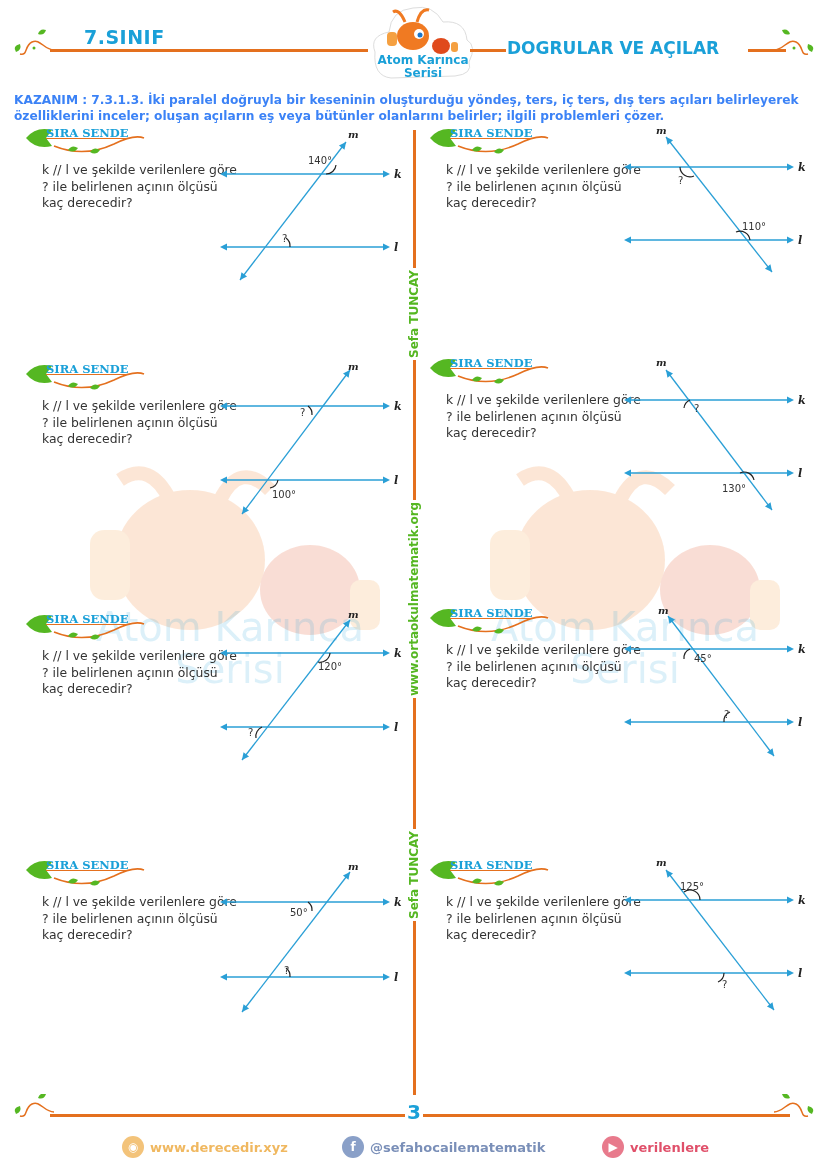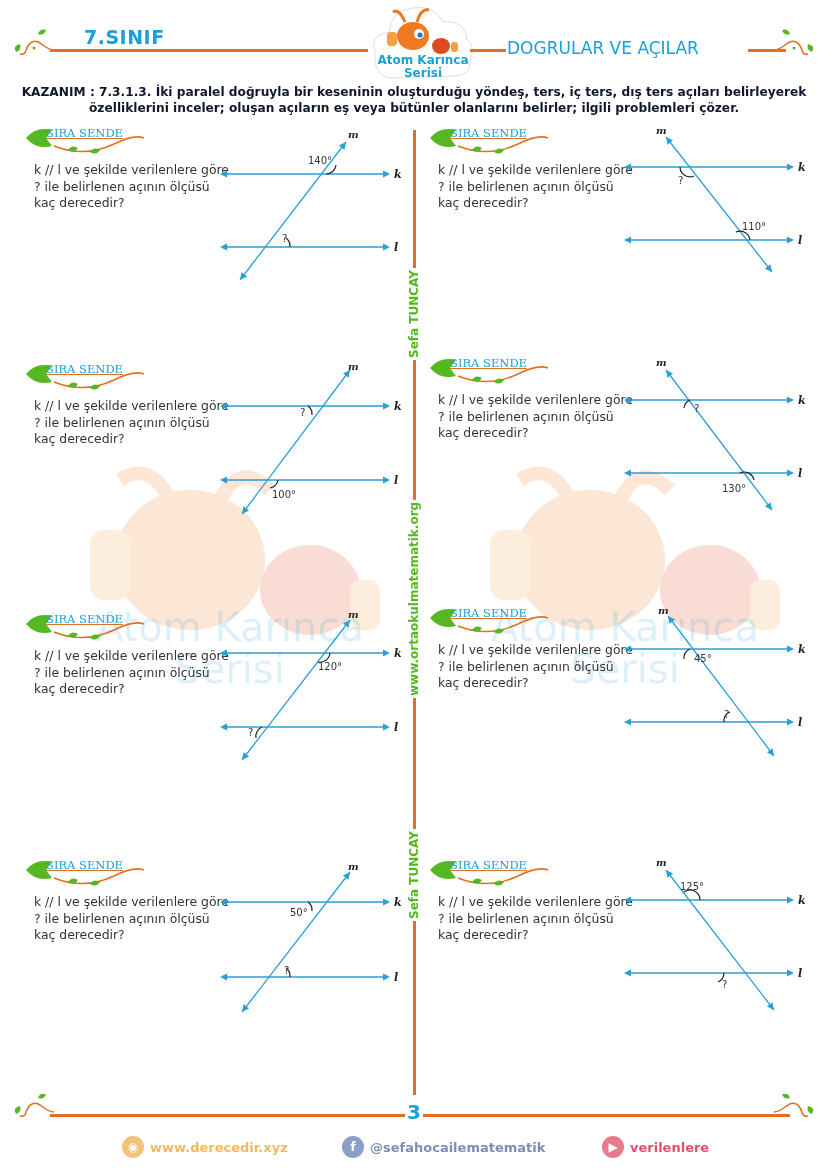--- a/index.html
+++ b/index.html
@@ -1,28 +1,28 @@
 <!DOCTYPE html>
 <html><head>
 <meta charset="utf-8">
 <style>
   html,body{margin:0;padding:0;background:#fff;}
   body{width:828px;height:1171px;position:relative;overflow:hidden;font-family:"DejaVu Sans","Liberation Sans",sans-serif;}
   .abs{position:absolute;}
   .hline{position:absolute;height:3px;background:#e4701e;}
   .grade{position:absolute;left:84px;top:26px;font-family:"DejaVu Sans",sans-serif;font-weight:900;font-size:19px;color:#1aa0d8;letter-spacing:0.5px;}
-  .topic{position:absolute;left:507px;top:38px;font-family:"DejaVu Sans",sans-serif;font-weight:400;font-size:17px;color:#1aa0d8;}
+  .topic{position:absolute;left:507px;top:38px;font-family:"DejaVu Sans",sans-serif;font-weight:700;font-size:17px;color:#1aa0d8;}
   .logo{position:absolute;left:365px;top:2px;width:112px;height:82px;}
-  .kaz{position:absolute;left:14px;top:84px;width:800px;font-family:"DejaVu Sans",sans-serif;font-weight:bold;font-size:12.2px;line-height:16px;color:#0f172a;text-align:center;}
+  .kaz{position:absolute;left:14px;top:92px;width:800px;font-family:"DejaVu Sans",sans-serif;font-weight:bold;font-size:12.2px;line-height:16px;color:#3b82f6;}
   .vline{position:absolute;left:413px;width:3px;background:#e4701e;}
   .vtext{position:absolute;font-family:"DejaVu Sans",sans-serif;font-weight:bold;color:#55b722;font-size:12px;transform-origin:left top;transform:rotate(-90deg);white-space:nowrap;background:#fff;padding:0 2px;}
   .card{position:absolute;width:400px;height:170px;}
   .sira{position:absolute;left:14px;top:0;width:130px;height:34px;}
-  .sira-label{position:absolute;left:36px;top:2px;font-family:"DejaVu Serif","Liberation Serif",serif;font-weight:normal;font-size:11.5px;color:#1aa0d8;text-decoration:underline;text-decoration-color:#e4701e;}
-  .qtext{position:absolute;left:24px;top:38px;width:200px;font-family:"DejaVu Sans",sans-serif;font-size:12.4px;line-height:16.5px;color:#333;}
+  .sira-label{position:absolute;left:36px;top:2px;font-family:"DejaVu Serif","Liberation Serif",serif;font-weight:bold;font-size:11.5px;color:#1aa0d8;text-decoration:underline;text-decoration-color:#e4701e;}
+  .qtext{position:absolute;left:32px;top:38px;width:200px;font-family:"DejaVu Sans",sans-serif;font-size:12.4px;line-height:16.5px;color:#333;}
   .fig{position:absolute;}
   .wm{position:absolute;opacity:0.18;pointer-events:none;}
   .wm-text{position:absolute;font-family:"DejaVu Sans",sans-serif;font-size:40px;color:#1aa0d8;opacity:0.15;line-height:42px;text-align:center;}
   .footer-item{position:absolute;top:1136px;font-family:"DejaVu Sans",sans-serif;font-size:13px;font-weight:bold;display:flex;align-items:center;gap:6px;}
   .ficon{width:22px;height:22px;border-radius:50%;display:inline-flex;align-items:center;justify-content:center;color:#fff;font-size:12px;font-weight:bold;}
   .pagenum{position:absolute;left:405px;top:1100px;font-family:"DejaVu Sans",sans-serif;font-weight:900;font-size:20px;color:#1aa0d8;background:#fff;padding:0 2px;}
 </style>
 </head>
 <body>
 

